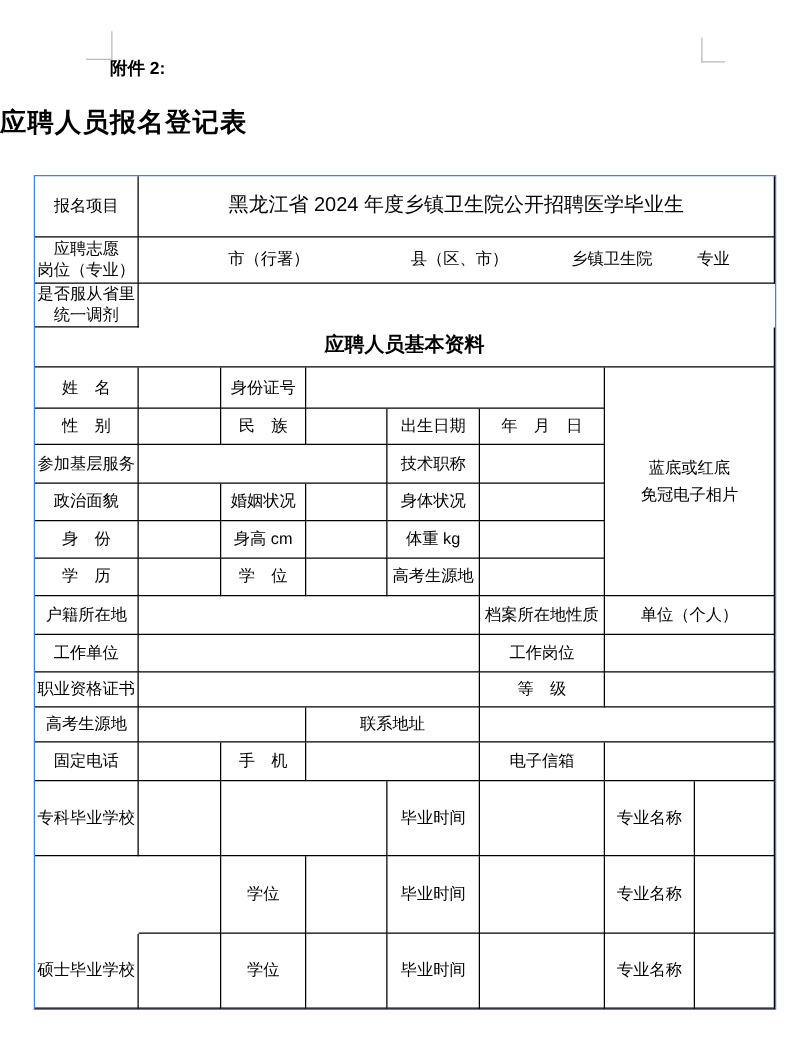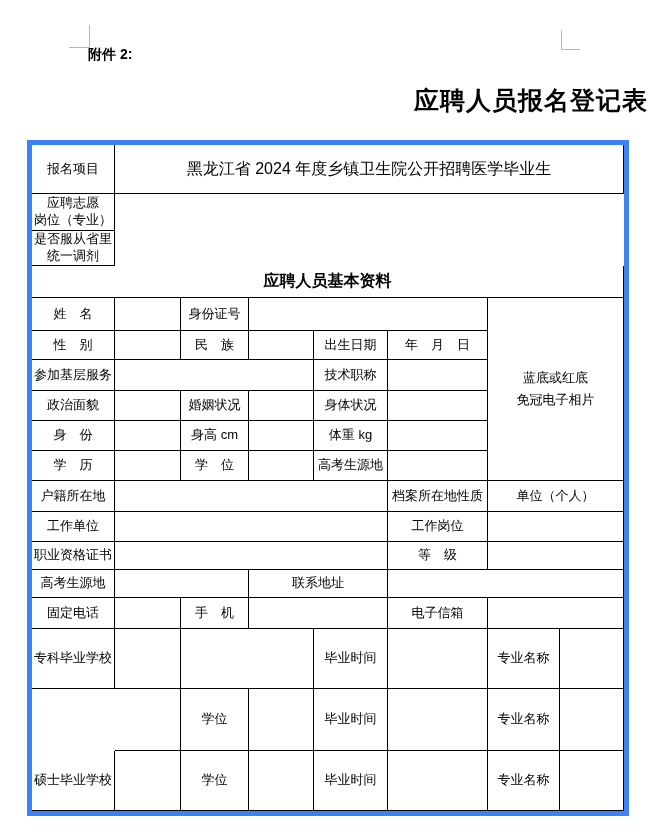--- a/index.html
+++ b/index.html
@@ -15,29 +15,29 @@
   
   .mark { position: absolute; }
   .mark-left  { left: 69px; top: 25px; width: 21px; height: 23px;
                 border-right: 1px solid #b9b9b9; border-bottom: 1px solid #b9b9b9; }
   .mark-right { left: 561px; top: 30px; width: 19px; height: 20px;
                 border-left: 1px solid #b9b9b9; border-bottom: 1px solid #b9b9b9; }
 
   .attachment { position: absolute; left: 88px; top: 46px;
                 font-size: 14px; font-weight: bold; }
   .title { position: absolute; left: 0; top: 84px; width: 648px;
-           text-align: right; font-size: 25px; font-weight: bold;
+           text-align: left; font-size: 21px; font-weight: bold;
            letter-spacing: 1px; }
 
   .form-table {
     position: absolute; left: 27px; top: 140px;
     display: grid;
     grid-template-columns: 83px 66px 68px 65px 74px 100px 72px 64px;
     grid-template-rows: 49px 37px 35px 32px 33px 29px 31px 30px 30px 30px 31px 30px 28px 28px 31px 60px 62px 60px;
-    border: 5px solid #3b82f6;
+    border: 1px solid #3b82f6;
     background: #fff;
   }
   .c {
     border-right: 1px solid #000;
     border-bottom: 1px solid #000;
     display: flex; align-items: center; justify-content: center;
     text-align: center;
     font-size: 13px; line-height: 1.3;
     white-space: pre-line;
     overflow: hidden;
@@ -64,20 +64,26 @@
   <div class="attachment">附件 2:</div>
   <div class="title">应聘人员报名登记表</div>
 
   <div class="form-table">
 
     <div class="c" style="grid-area:1/1/2/2">报名项目</div>
     <div class="c big" style="grid-area:1/2/2/9">黑龙江省 2024 年度乡镇卫生院公开招聘医学毕业生</div>
 
     <div class="c" style="grid-area:2/1/3/2">应聘志愿
 岗位（专业）</div>
+    <div class="c opts" style="grid-area:2/2/3/9">
+      <span class="opt0">市（行署）</span>
+      <span class="opt1">县（区、市）</span>
+      <span class="opt2">乡镇卫生院</span>
+      <span class="opt3">专业</span>
+    </div>
 
     <div class="c" style="grid-area:3/1/4/2">是否服从省里
 统一调剂</div>
 
     <div class="c sect" style="grid-area:4/1/5/9">应聘人员基本资料</div>
 
     <div class="c" style="grid-area:5/1/6/2">姓　名</div>
     <div class="c" style="grid-area:5/2/6/3"></div>
     <div class="c" style="grid-area:5/3/6/4">身份证号</div>
     <div class="c" style="grid-area:5/4/6/7"></div>

